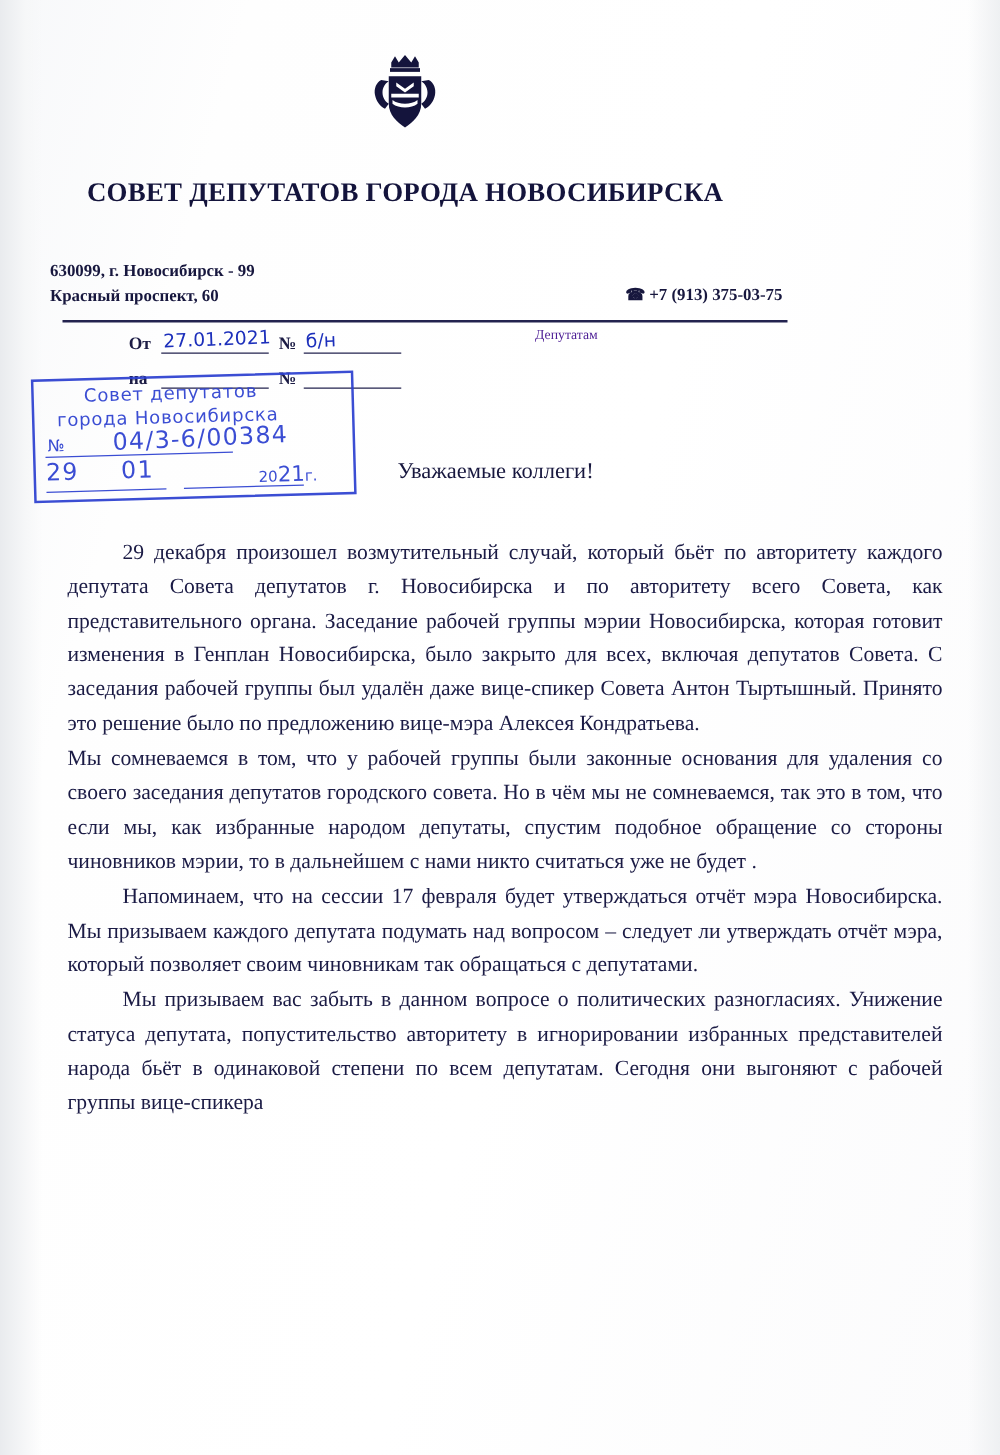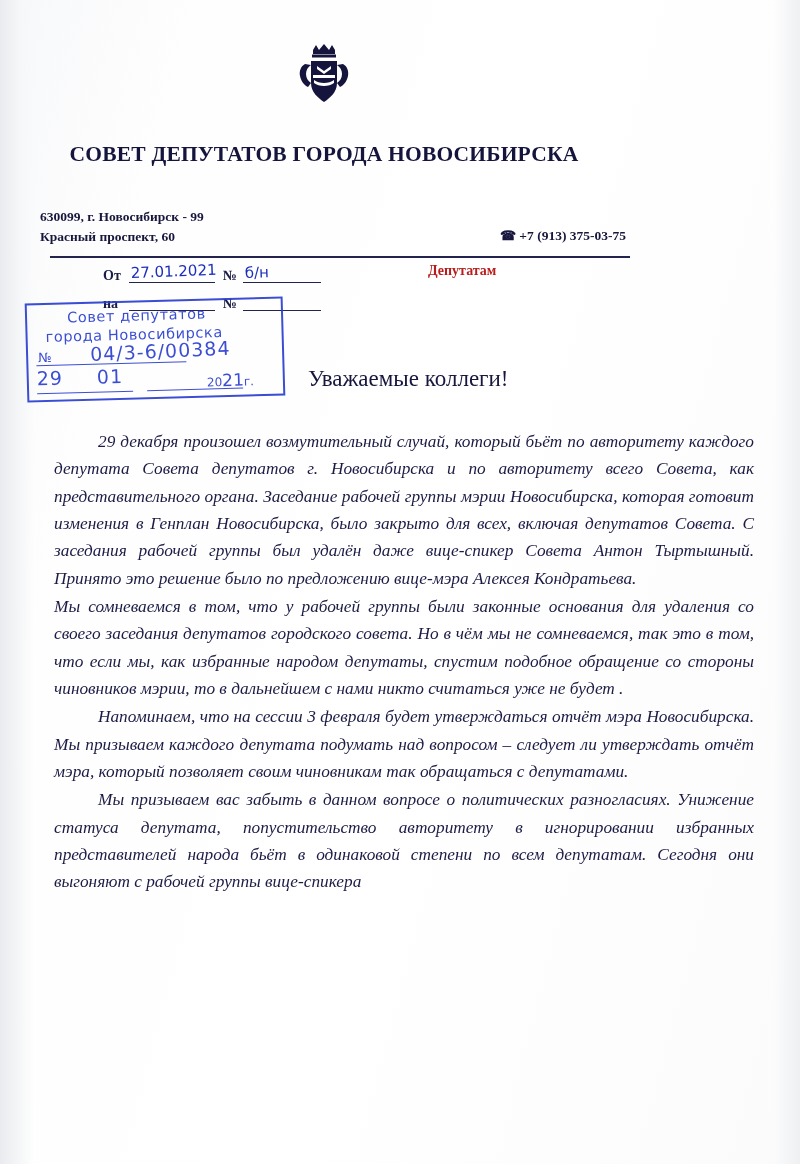--- a/index.html
+++ b/index.html
@@ -150,24 +150,24 @@
     white-space: nowrap;
     transform: rotate(-2.2deg);
     transform-origin: left bottom;
   }
 
   
   .addressee {
     position: absolute;
     top: 261px;
     left: 428px;
-    font-size: 14px;
-    font-weight: bold;
+    font-size: 11px;
+    font-weight: normal;
     line-height: 1.45;
-    color: #b91c1c;
+    color: #4c1d95;
   }
 
   
   .stamp {
     position: absolute;
     left: 26px;
     top: 300px;
     width: 254px;
     height: 95px;
     border: 2px solid #2b3fd0;
@@ -227,39 +227,38 @@
     height: 1.4px;
   }
   .stamp-line.a { left: 8px; width: 150px; top: 60px; }
   .stamp-line.b { left: 8px; width: 96px; top: 88px; }
   .stamp-line.c { left: 118px; width: 96px; top: 88px; }
 
   
   .greeting {
     position: absolute;
     top: 366px;
-    left: 308px;
-    font-size: 23px;
+    left: 318px;
+    font-size: 18px;
     color: #17173e;
   }
 
   
   .body-text {
     position: absolute;
     top: 428px;
     left: 54px;
     width: 700px;
     font-size: 17.3px;
     line-height: 1.58;
     text-align: justify;
     color: #1b1b45;
   }
   .body-text p {
     margin: 0 0 1px 0;
-    font-style: italic;
   }
   .body-text p.ind {
     text-indent: 44px;
   }
 </style>
 </head>
 <body>
 
 <div class="page"></div>
 
@@ -336,17 +335,17 @@
     </div>
     <div class="stamp-line b"></div>
     <div class="stamp-line c"></div>
   </div>
 
   <div class="greeting">Уважаемые коллеги!</div>
 
   <div class="body-text">
     <p class="ind">29 декабря произошел возмутительный случай, который бьёт по авторитету каждого депутата Совета депутатов г. Новосибирска и по авторитету всего Совета, как представительного органа. Заседание рабочей группы мэрии Новосибирска, которая готовит изменения в Генплан Новосибирска, было закрыто для всех, включая депутатов Совета. С заседания рабочей группы был удалён даже вице-спикер Совета Антон Тыртышный. Принято это решение было по предложению вице-мэра Алексея Кондратьева.</p>
     <p>Мы сомневаемся в том, что у рабочей группы были законные основания для удаления со своего заседания депутатов городского совета. Но в чём мы не сомневаемся, так это в том, что если мы, как избранные народом депутаты, спустим подобное обращение со стороны чиновников мэрии, то в дальнейшем с нами никто считаться уже не будет .</p>
-    <p class="ind">Напоминаем, что на сессии 3 февраля будет утверждаться отчёт мэра Новосибирска. Мы призываем каждого депутата подумать над вопросом – следует ли утверждать отчёт мэра, который позволяет своим чиновникам так обращаться с депутатами.</p>
+    <p class="ind">Напоминаем, что на сессии 17 февраля будет утверждаться отчёт мэра Новосибирска. Мы призываем каждого депутата подумать над вопросом – следует ли утверждать отчёт мэра, который позволяет своим чиновникам так обращаться с депутатами.</p>
     <p class="ind">Мы призываем вас забыть в данном вопросе о политических разногласиях. Унижение статуса депутата, попустительство авторитету в игнорировании избранных представителей народа бьёт в одинаковой степени по всем депутатам. Сегодня они выгоняют с рабочей группы вице-спикера</p>
   </div>
 
 </div>
 
 </body></html>

